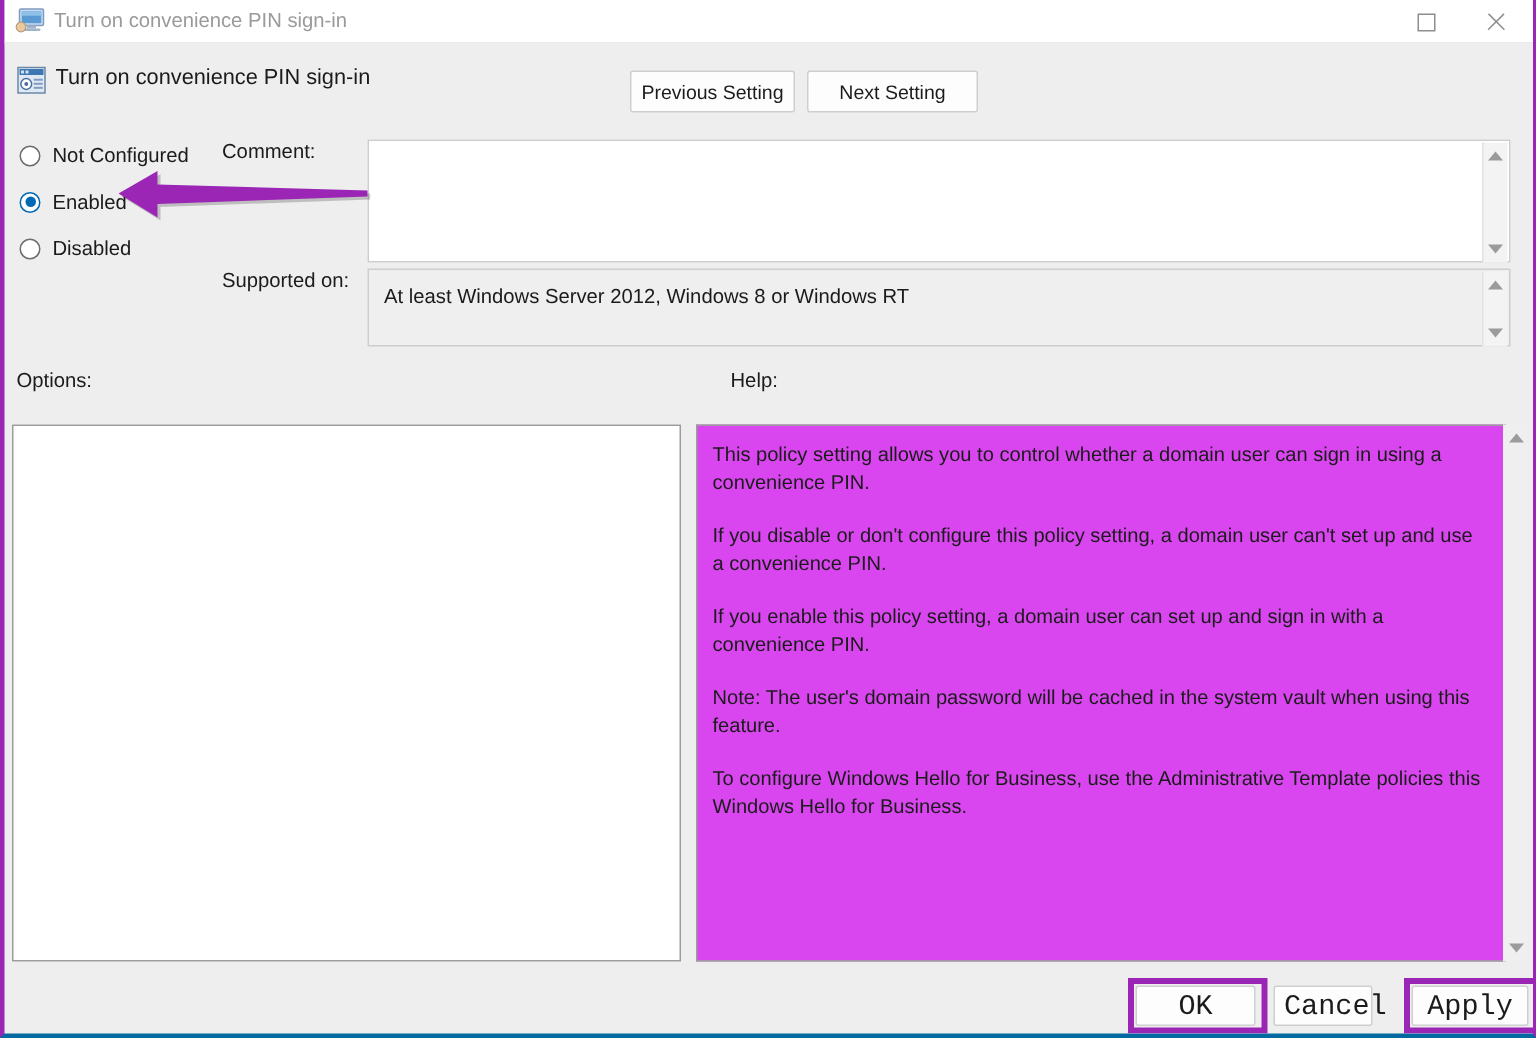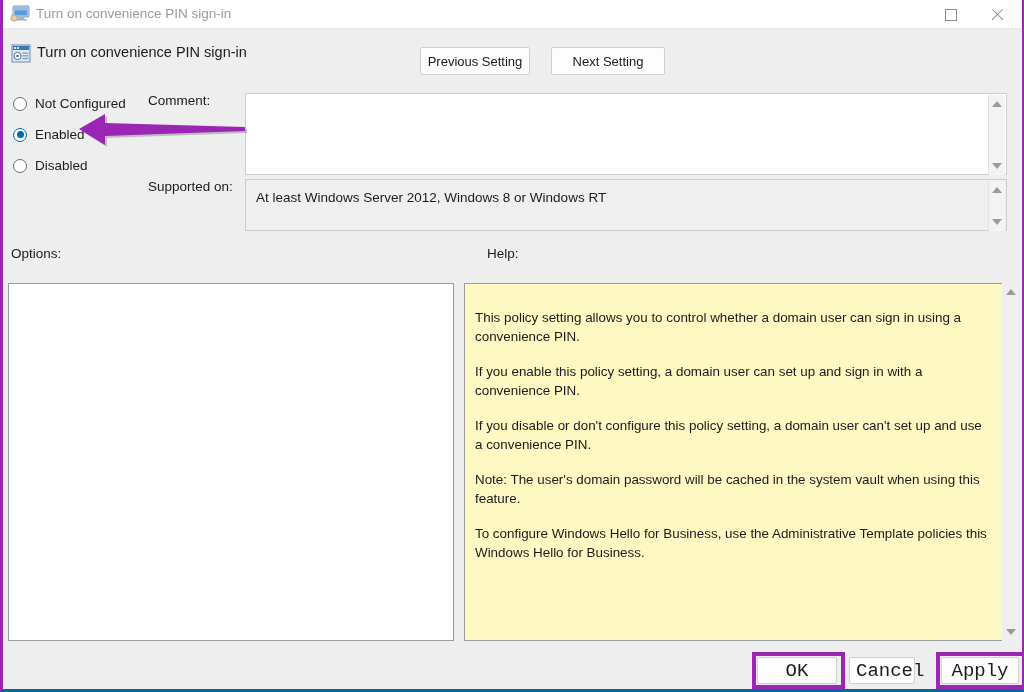--- a/index.html
+++ b/index.html
@@ -93,21 +93,21 @@
     background: #fdfdfd;
     border: 1px solid #cfcfcf;
     border-radius: 2px;
     font-family: "Liberation Sans", sans-serif;
     font-size: 13px;
     color: #1b1b1b;
     cursor: default;
     padding: 0 0;
   }
   .nav-prev { left: 417px; width: 110px; }
-  .nav-next { left: 548px; width: 114px; }
+  .nav-next { left: 535px; width: 114px; }
 
   
   .radio-row {
     position: absolute;
     left: 10px;
     display: flex;
     align-items: center;
     gap: 8px;
   }
   .rad-notconf { top: 96px; }
@@ -210,24 +210,24 @@
     left: 5px; top: 283px;
     width: 446px; height: 358px;
     background: #ffffff;
     border: 1px solid #9c9c9c;
     box-sizing: border-box;
   }
   .help-panel {
     position: absolute;
     left: 461px; top: 283px;
     width: 540px; height: 358px;
-    background: #fef9c3;
+    background: #d946ef;
     border: 1px solid #9c9c9c;
     box-sizing: border-box;
-    padding: 25px 12px 0 10px;
+    padding: 10px 12px 0 10px;
     overflow: hidden;
   }
   .help-panel p {
     margin: 0 0 17px 0;
     font-size: 13.4px;
     line-height: 18.5px;
     color: #1b1b1b;
   }
 
   
@@ -338,22 +338,22 @@
     </div>
   </div>
 
   <span class="fld-label lbl-options">Options:</span>
   <span class="fld-label lbl-help">Help:</span>
 
   <div class="options-panel"></div>
 
   <div class="help-panel">
     <p>This policy setting allows you to control whether a domain user can sign in using a convenience PIN.</p>
+    <p>If you disable or don't configure this policy setting, a domain user can't set up and use a convenience PIN.</p>
     <p>If you enable this policy setting, a domain user can set up and sign in with a convenience PIN.</p>
-    <p>If you disable or don't configure this policy setting, a domain user can't set up and use a convenience PIN.</p>
     <p>Note: The user's domain password will be cached in the system vault when using this feature.</p>
     <p>To configure Windows Hello for Business, use the Administrative Template policies this Windows Hello for Business.</p>
   </div>
 
   <div class="sbar sb-help">
     <span class="sb-arrow sb-up"></span>
     <span class="sb-arrow sb-down"></span>
   </div>
 
   <button class="btm-btn b-ok">OK</button>

